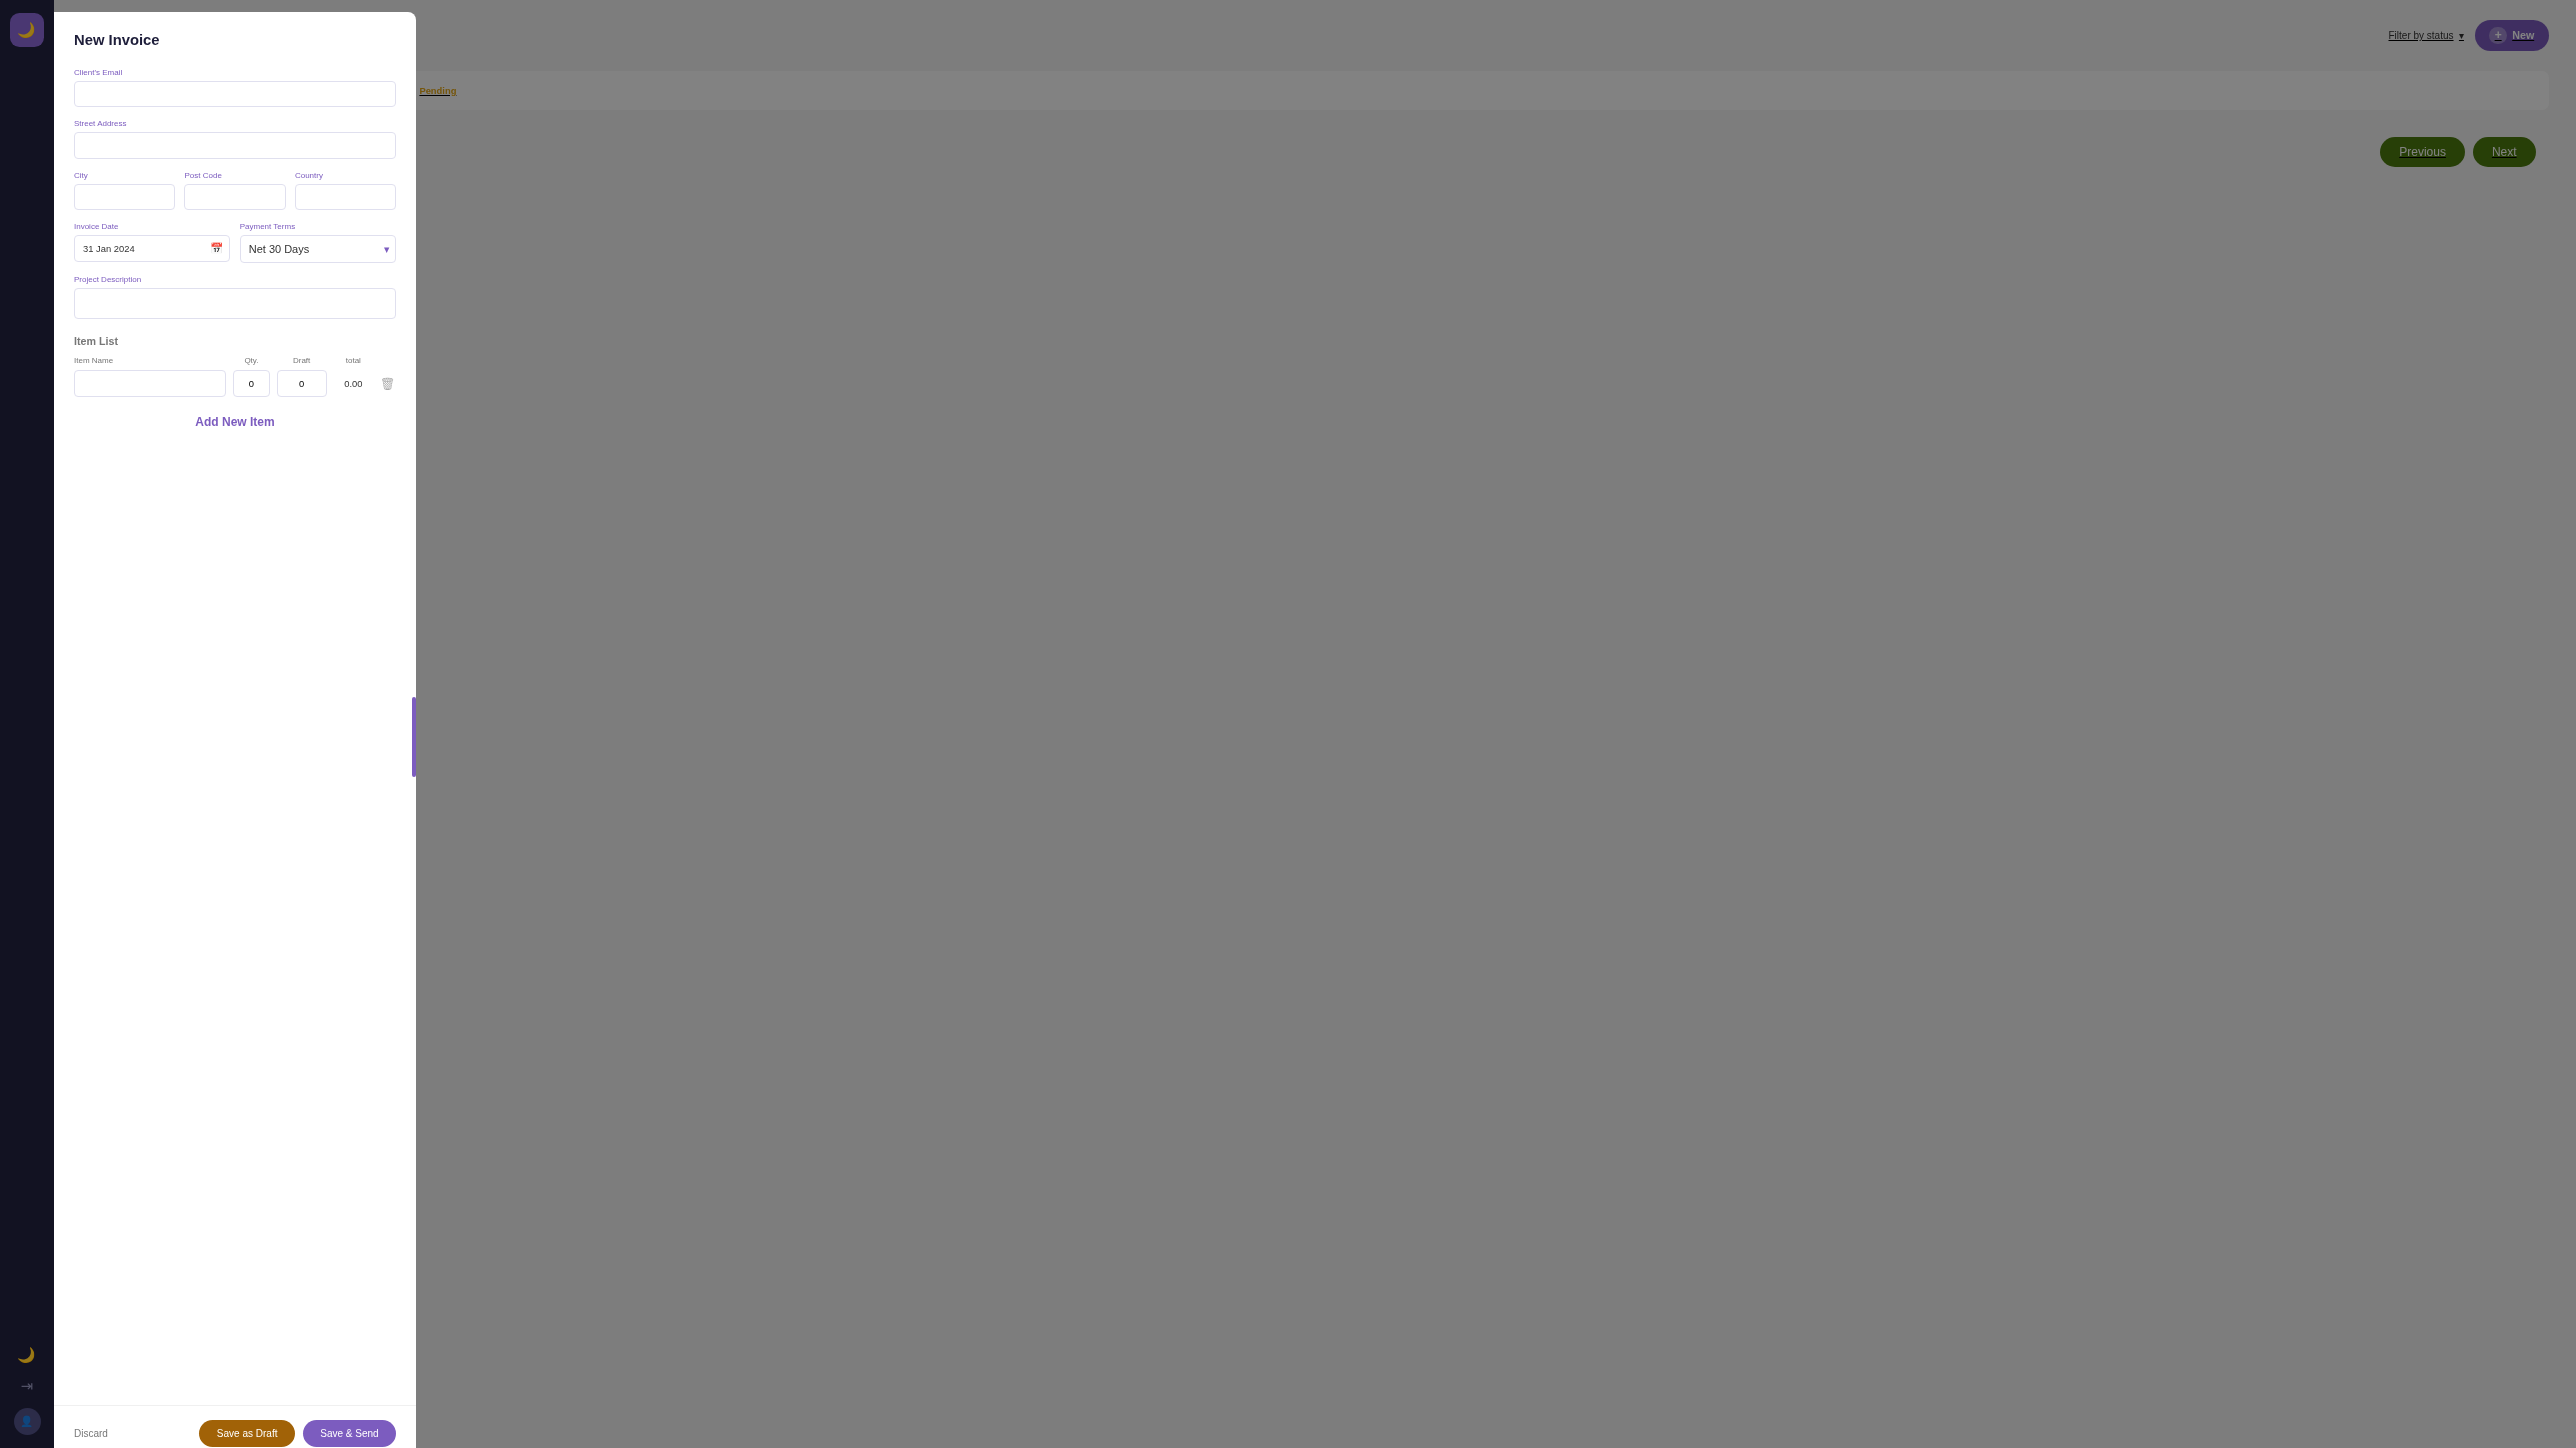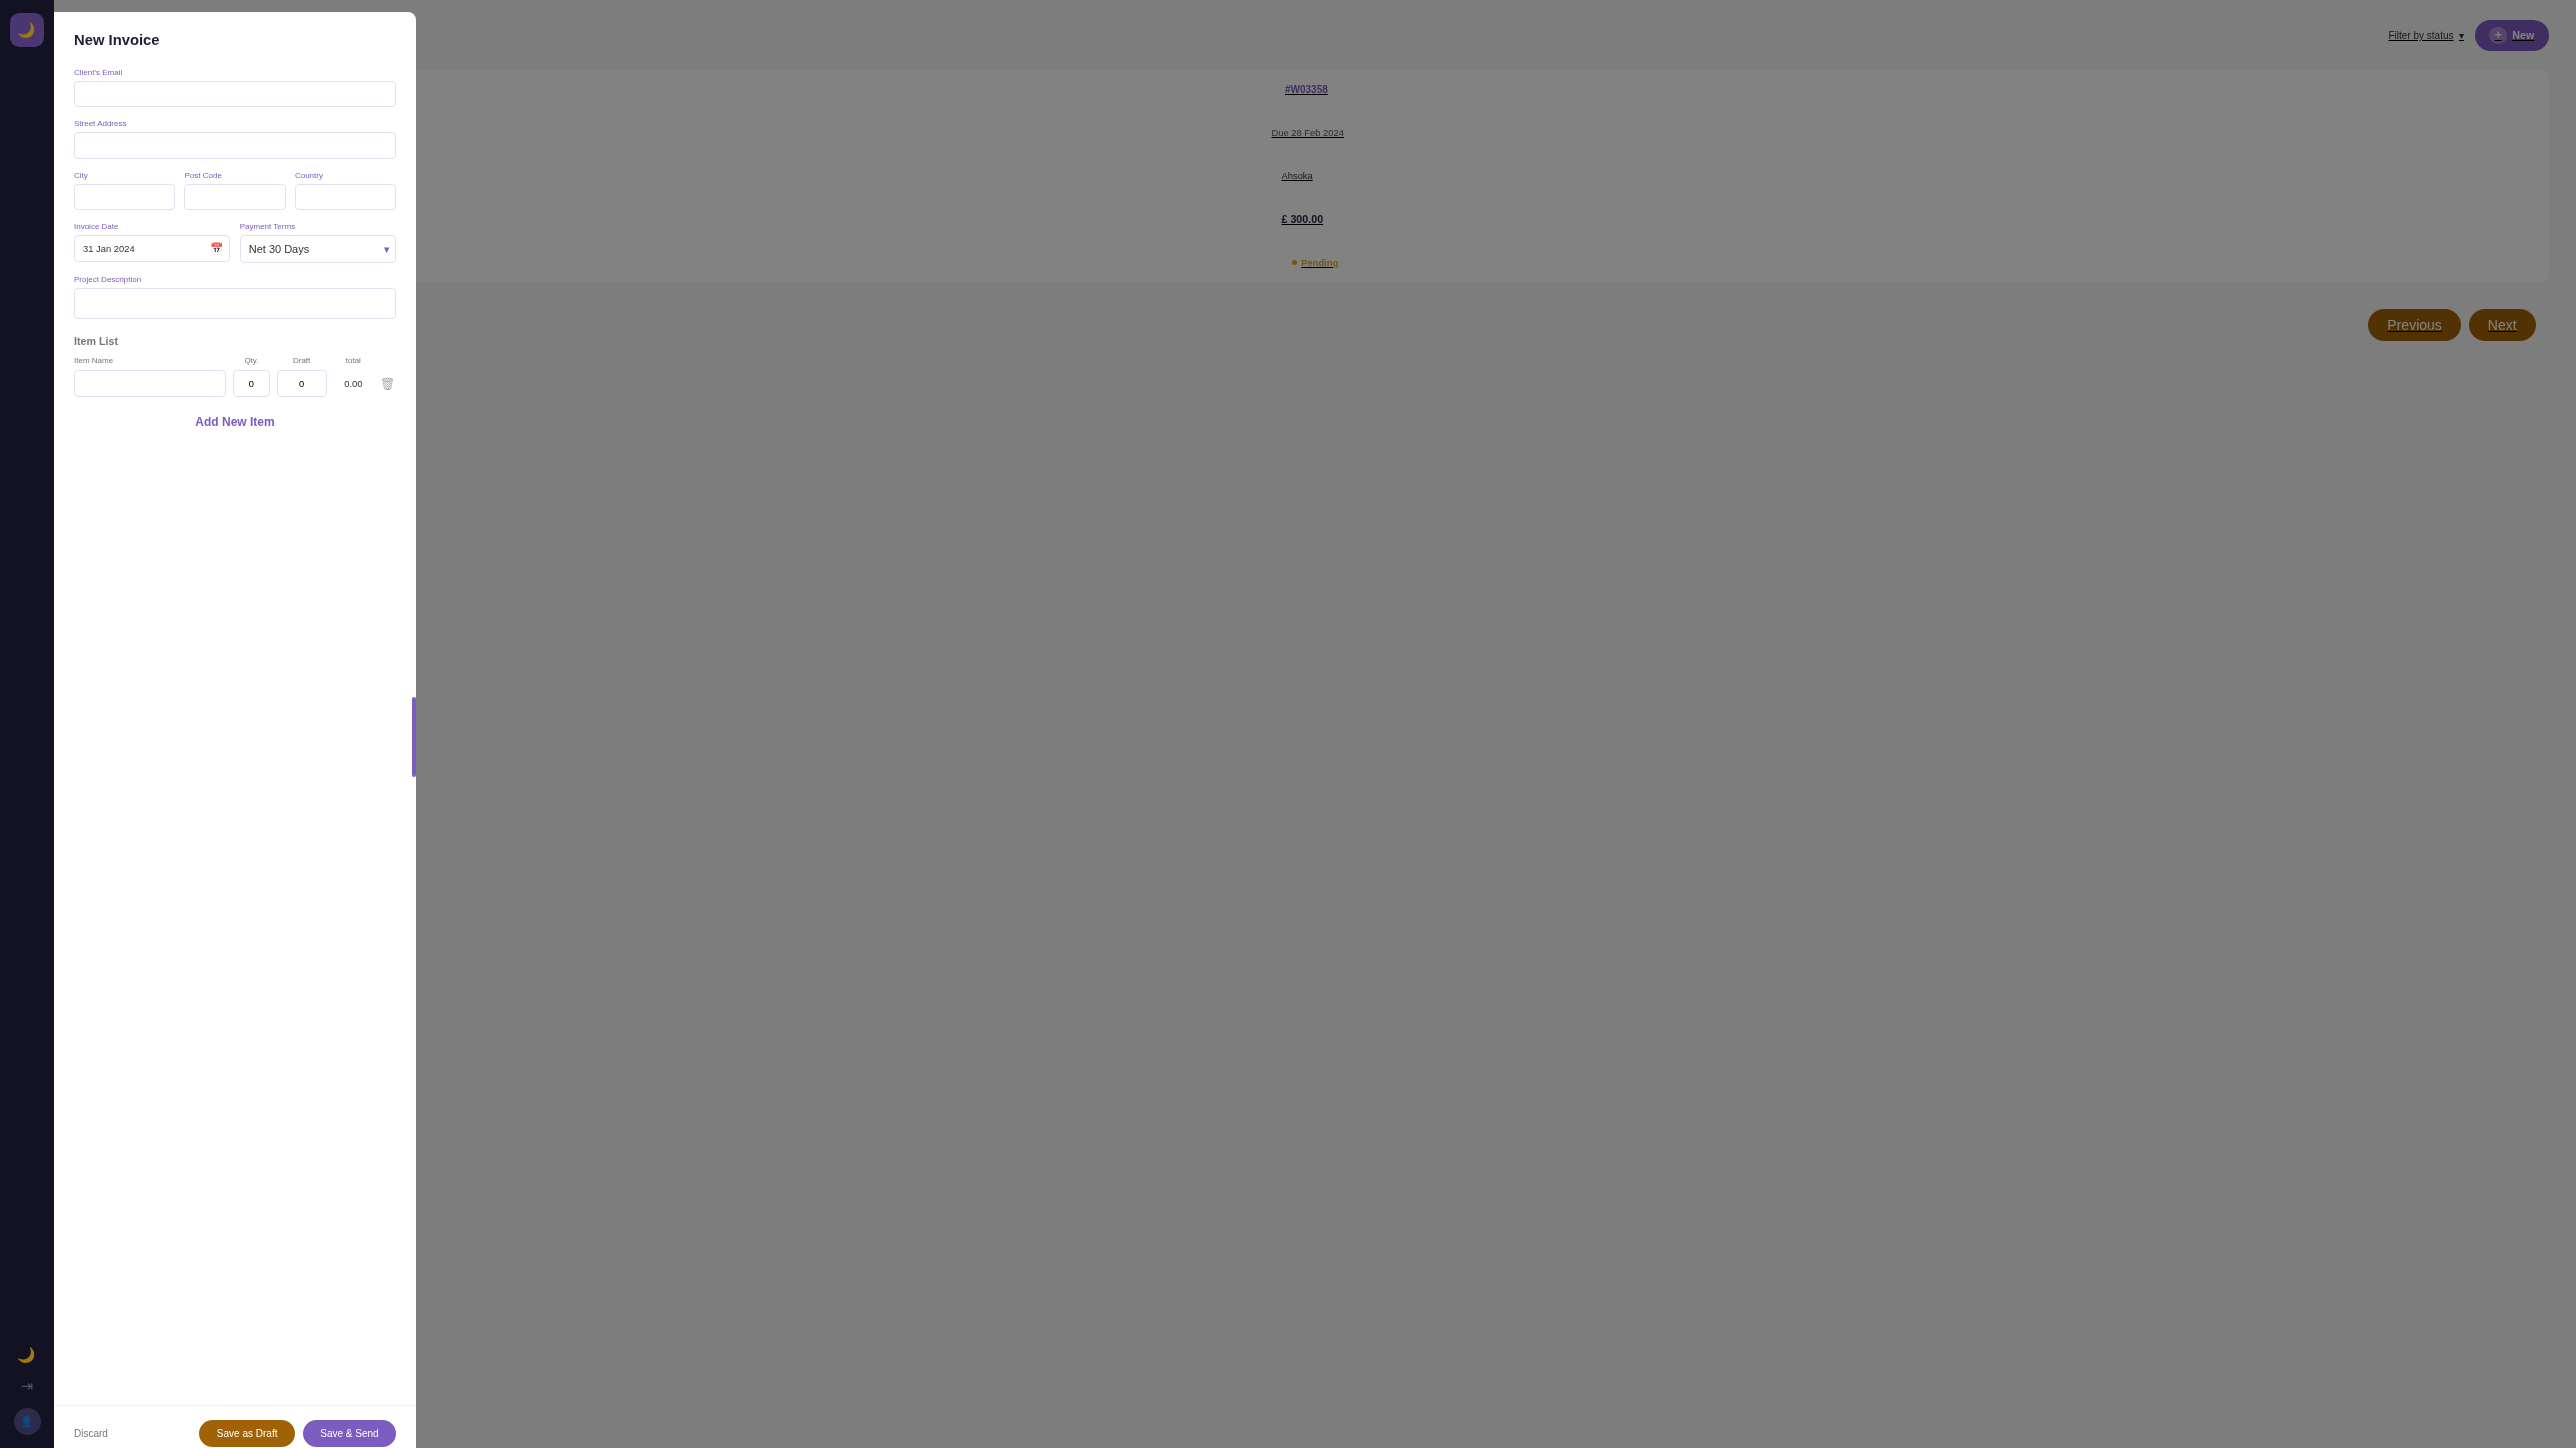--- a/index.html
+++ b/index.html
@@ -134,23 +134,22 @@
       justify-content: center;
       font-size: 12px;
     }
 
     .invoice-row {
       background: white;
       border-radius: 6.7px;
       padding: 13.4px 16px;
       display: flex;
       align-items: center;
-      gap: 32px;
+      gap: 8px;
       margin-bottom: 8px;
-      flex-direction: column;
     }
 
     .inv-id { color: #7c5cbf; font-weight: 700; font-size: 10px; width: 60px; }
     .inv-due { color: #555; font-size: 9.4px; width: 87px; }
     .inv-client { color: #333; font-size: 9.4px; width: 67px; }
     .inv-amount { color: #1e1e3a; font-weight: 700; font-size: 10.7px; width: 67px; }
     .status-badge {
       display: flex;
       align-items: center;
       gap: 4px;
@@ -165,26 +164,26 @@
       align-items: center;
       justify-content: flex-end;
       gap: 8px;
       margin-top: 27px;
       padding-right: 13.4px;
     }
 
     .page-info { color: #555; font-size: 9.4px; margin-right: auto; }
 
     .pag-btn {
-      background: #a16207;
+      background: #4d7c0f;
       color: white;
       border: none;
       border-radius: 20px;
       padding: 8px 19px;
-      font-size: 14px;
+      font-size: 12px;
       font-weight: 500;
       cursor: pointer;
     }
 
     
     .overlay {
       position: absolute;
       inset: 0;
       background: rgba(0,0,0,0.4);
       z-index: 10;

